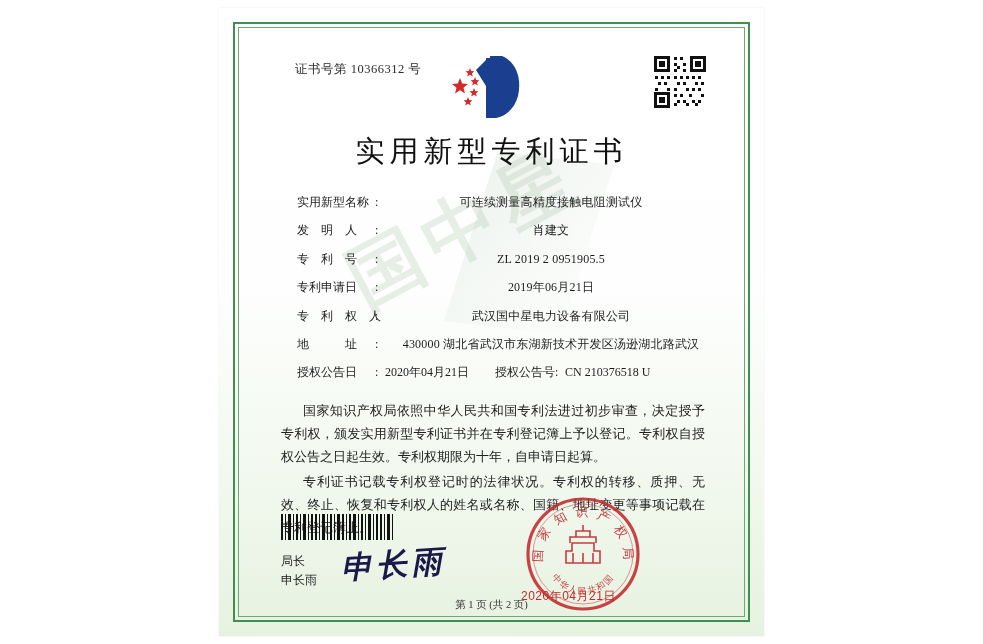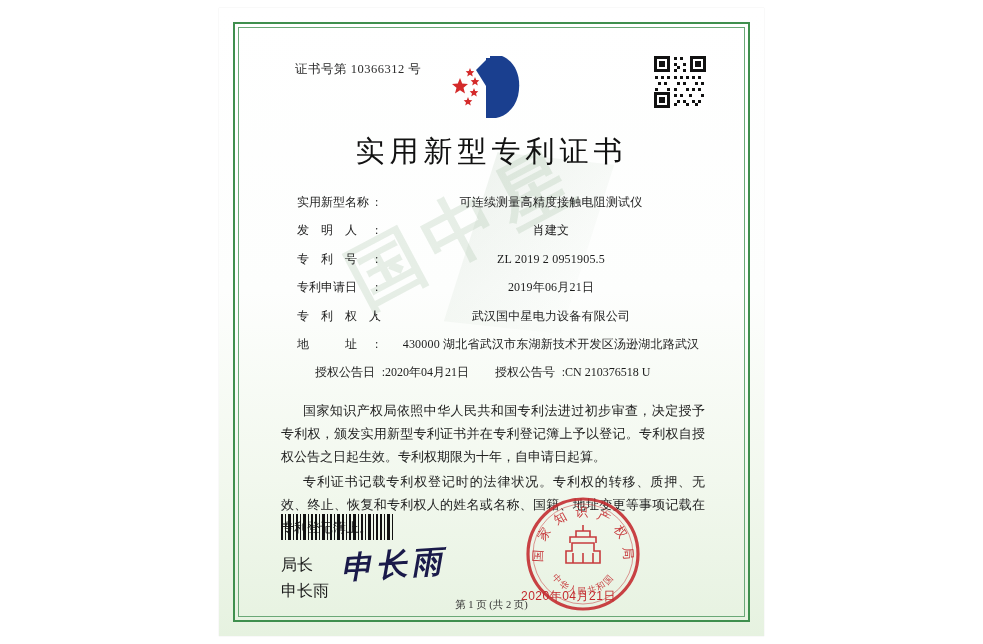--- a/index.html
+++ b/index.html
@@ -152,21 +152,20 @@
   }
   .field-value .line2 {
     display: block;
     margin-top: 3px;
   }
   .row-inline {
     display: flex;
     align-items: flex-start;
     margin-bottom: 11px;
     line-height: 1.45;
-    text-align: right;
   }
   .pubdate-second-label {
     margin-left: 26px;
     white-space: nowrap;
   }
   
   .body-text {
     position: absolute;
     left: 62px;
     top: 392px;
@@ -187,21 +186,21 @@
     top: 506px;
     width: 112px;
     height: 26px;
   }
   .barcode svg { display: block; }
   
   .sign-block {
     position: absolute;
     left: 62px;
     top: 544px;
-    font-size: 16px;
+    font-size: 12px;
     color: #1c1c1c;
     line-height: 1.6;
     font-family: Liberation Serif, serif;
   }
   .handwriting {
     position: absolute;
     left: 122px;
     top: 536px;
     font-family: "Liberation Serif", serif;
     font-size: 31px;

